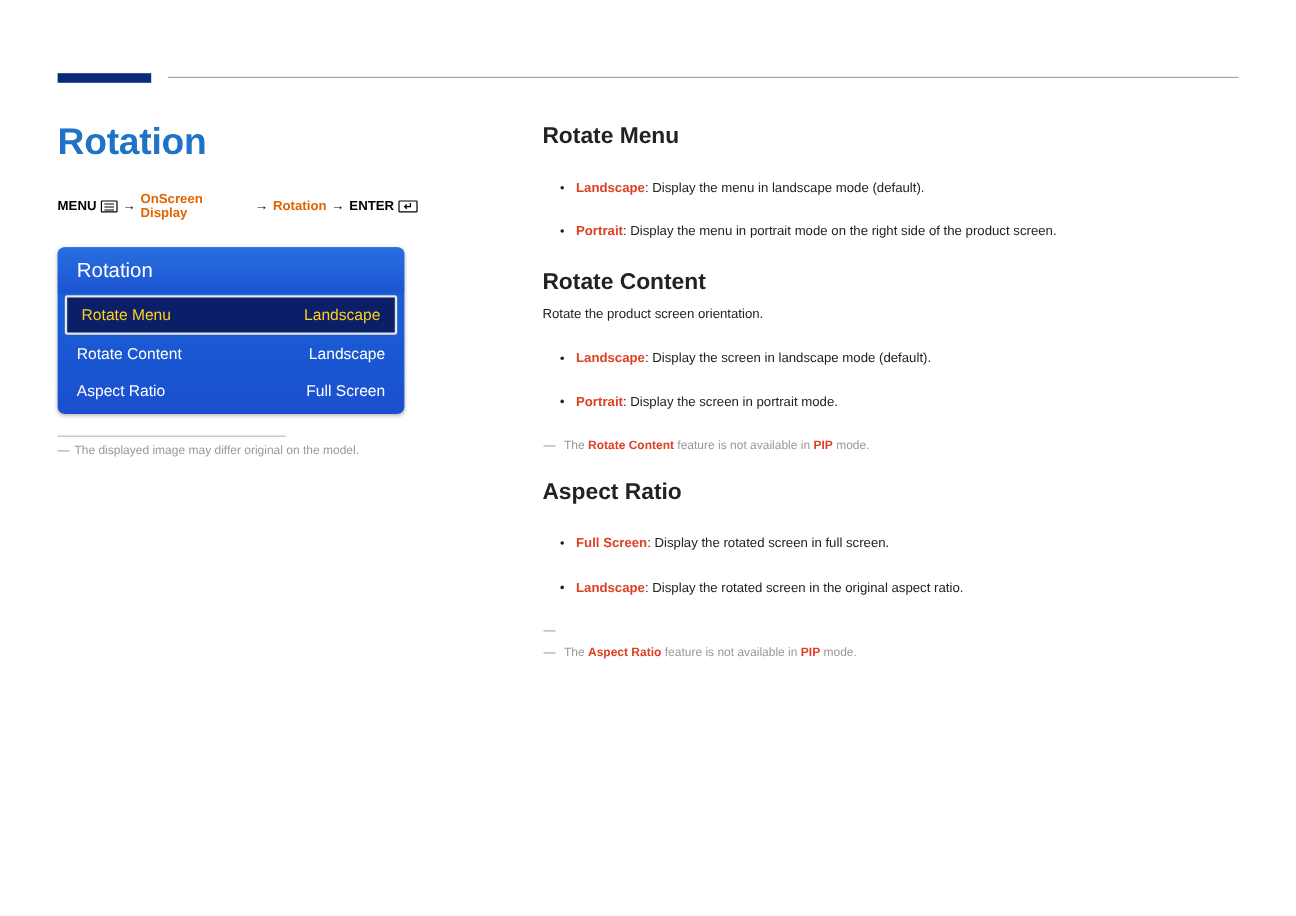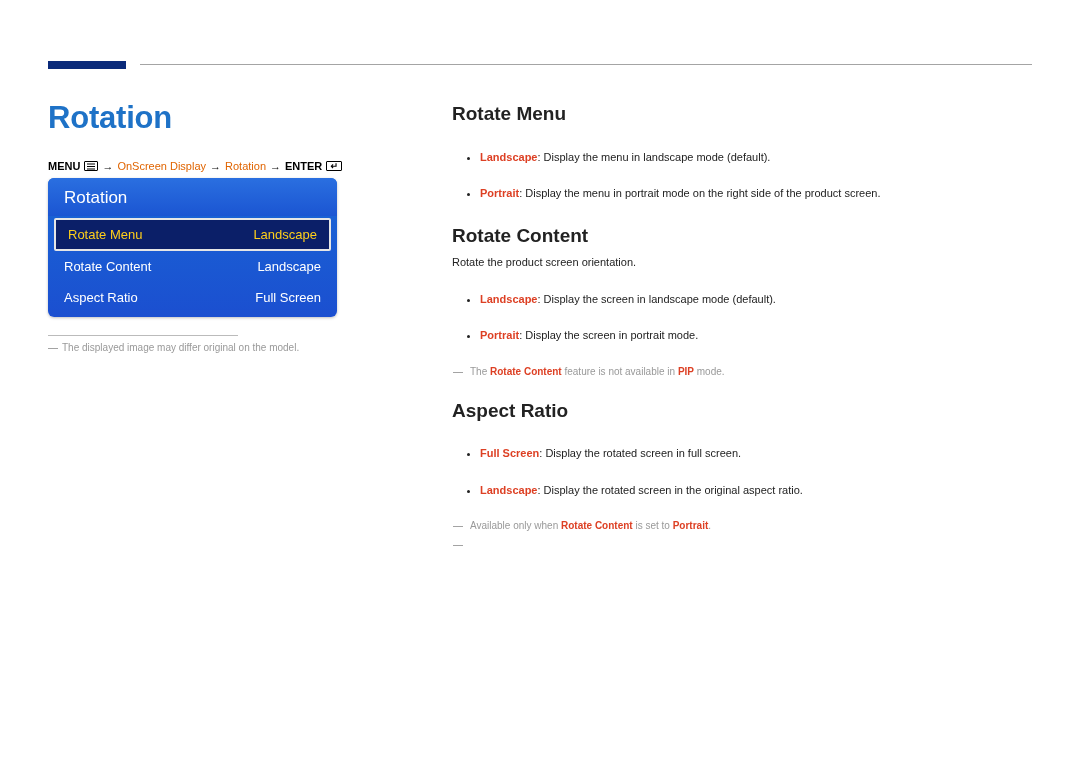--- a/index.html
+++ b/index.html
@@ -50,26 +50,26 @@
     margin: 0 0 24px 0;
     font-size: 31px;
     font-weight: 700;
     color: #1e72c7;
     letter-spacing: -0.2px;
   }
   .breadcrumb {
     font-size: 11px;
     font-weight: 700;
     color: #000;
-    margin-bottom: 6px;
+    margin-bottom: 22px;
     display: flex;
     align-items: center;
     gap: 4px;
   }
-  .breadcrumb .hl { color: #e06400; font-weight: 400; }
+  .breadcrumb .hl { color: #e06400; font-weight: 700; }
   .breadcrumb .arrow { font-weight: 400; }
   .glyph-box {
     display: inline-flex;
     align-items: center;
     justify-content: center;
     width: 14px;
     height: 10px;
     border: 1px solid #000;
     border-radius: 1px;
     font-size: 6px;
@@ -248,21 +248,21 @@
     <ul class="opts">
       <li>
         <span class="bold-red">Full Screen</span><span>: Display the rotated screen in full screen.</span>
       </li>
       <li>
         <span class="bold-red">Landscape</span><span>: Display the rotated screen in the original aspect ratio.</span>
       </li>
     </ul>
     <div class="note-line">
       <span class="dash">―</span>
+    </div>
+    <div class="note-line">
+      <span class="dash">―</span>
       <span>
-        <span>Available only when </span><span class="bold-red2">Rotate Content</span><span> is set to </span><span class="bold-red2">Portrait</span><span>.</span>
+        <span>The </span><span class="bold-red2">Aspect Ratio</span><span> feature is not available in </span><span class="bold-red2">PIP</span><span> mode.</span>
       </span>
-    </div>
-    <div class="note-line">
-      <span class="dash">―</span>
     </div>
   </div>
 </div>
 
 </body></html>

